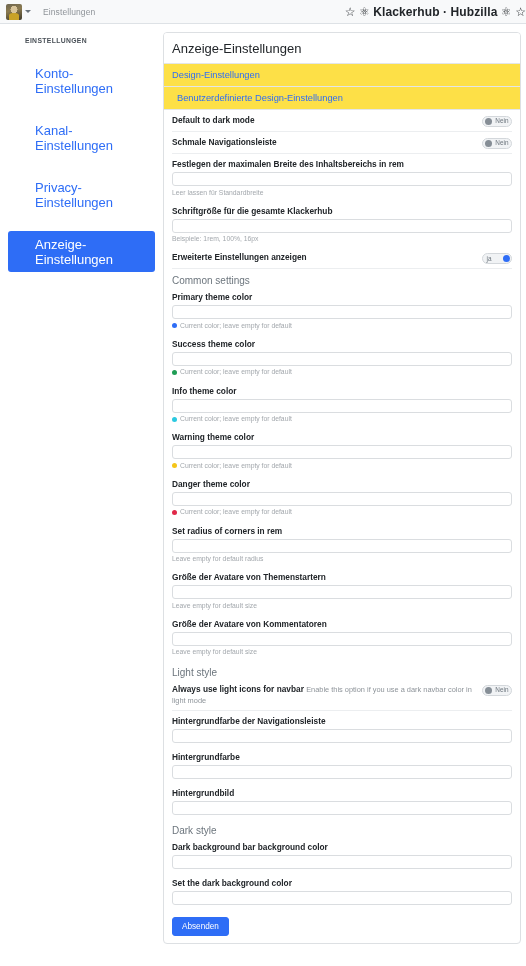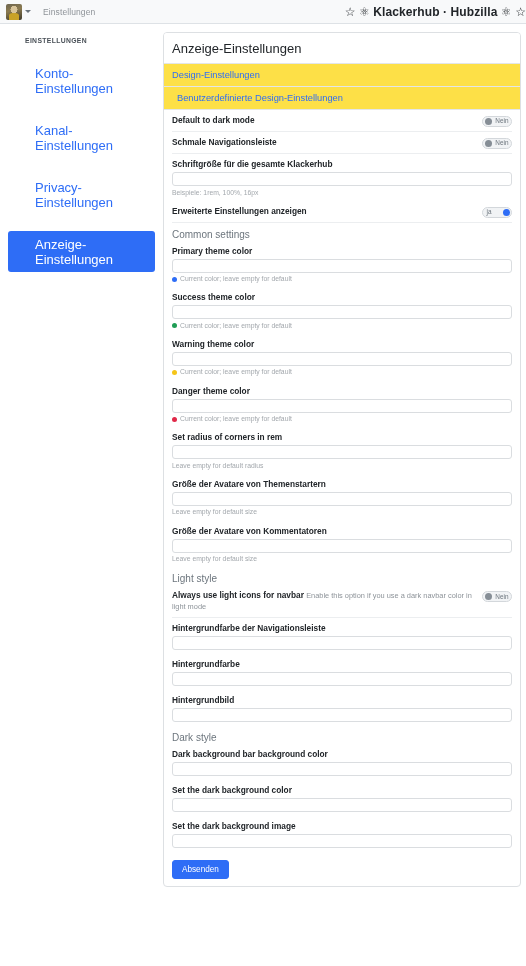--- a/index.html
+++ b/index.html
@@ -287,20 +287,25 @@
         </div>
 
         <div class="switch-row">
           <span class="switch-label">Schmale Navigationsleiste</span>
           <span class="toggle">
             <span class="knob"></span>
             <span class="tg-text">Nein</span>
           </span>
         </div>
 
+        <div class="field-block">
+          <label class="field-label">Festlegen der maximalen Breite des Inhaltsbereichs in rem</label>
+          <input class="field-input" type="text" value="" style="">
+          <div class="field-hint">Leer lassen für Standardbreite</div>
+        </div>
 
         <div class="field-block">
           <label class="field-label">Schriftgröße für die gesamte Klackerhub</label>
           <input class="field-input" type="text" value="" style="">
           <div class="field-hint">Beispiele: 1rem, 100%, 16px</div>
         </div>
 
         <div class="switch-row">
           <span class="switch-label">Erweiterte Einstellungen anzeigen</span>
           <span class="toggle on">
@@ -322,20 +327,28 @@
 
         <div class="field-block">
           <label class="field-label">Success theme color</label>
           <input class="field-input" type="text" value="" style="">
           <div class="field-hint">
             <span class="dot" style="background: rgb(31, 157, 85);"></span>
             <span>Current color; leave empty for default</span>
           </div>
         </div>
 
+        <div class="field-block">
+          <label class="field-label">Info theme color</label>
+          <input class="field-input" type="text" value="" style="">
+          <div class="field-hint">
+            <span class="dot" style="background: rgb(43, 201, 224);"></span>
+            <span>Current color; leave empty for default</span>
+          </div>
+        </div>
 
         <div class="field-block">
           <label class="field-label">Warning theme color</label>
           <input class="field-input" type="text" value="" style="">
           <div class="field-hint">
             <span class="dot" style="background: rgb(245, 197, 24);"></span>
             <span>Current color; leave empty for default</span>
           </div>
         </div>
 
@@ -399,24 +412,20 @@
         <div class="field-block">
           <label class="field-label">Dark background bar background color</label>
           <input class="field-input" type="text" value="" style="">
         </div>
 
         <div class="field-block">
           <label class="field-label">Set the dark background color</label>
           <input class="field-input" type="text" value="" style="">
         </div>
 
-        <div class="field-block">
-          <label class="field-label">Set the dark background image</label>
-          <input class="field-input" type="text" value="" style="">
-        </div>
 
         <div class="submit-wrap">
           <button class="submit-btn" type="button">Absenden</button>
         </div>
 
       </div>
 
     </section>
   </main>
 </div>

